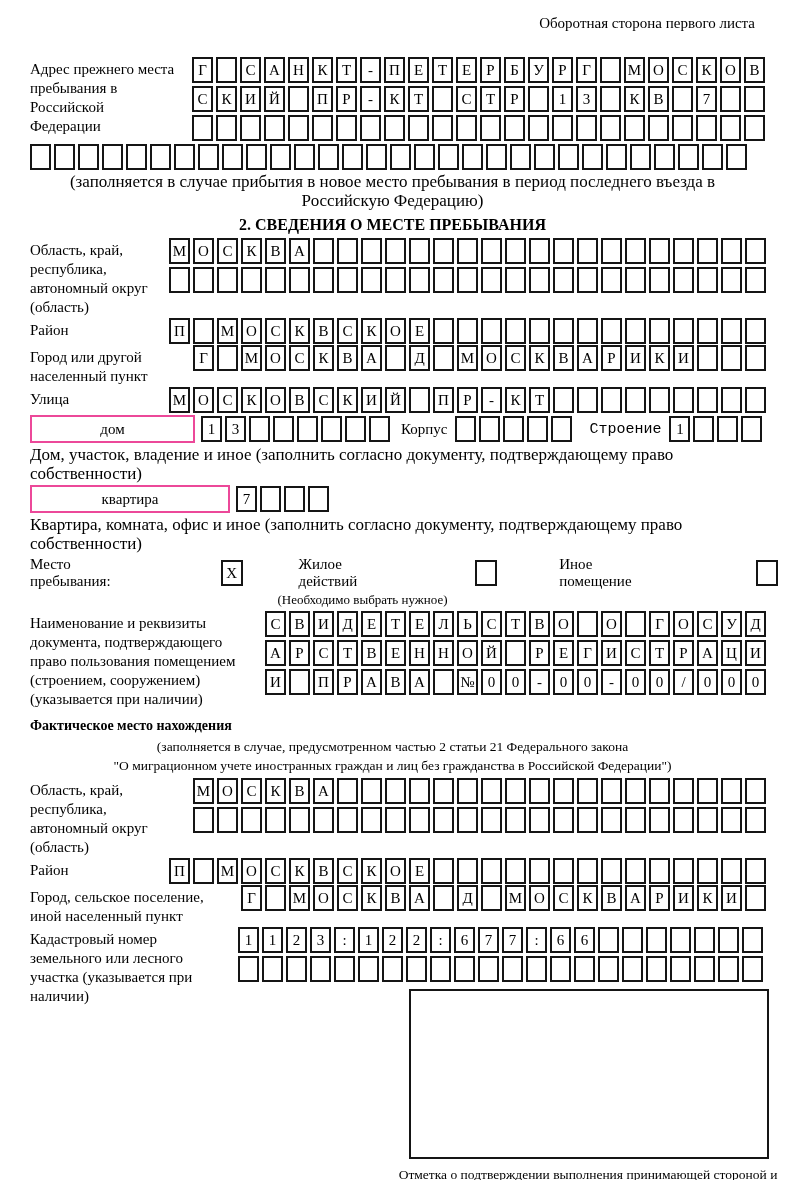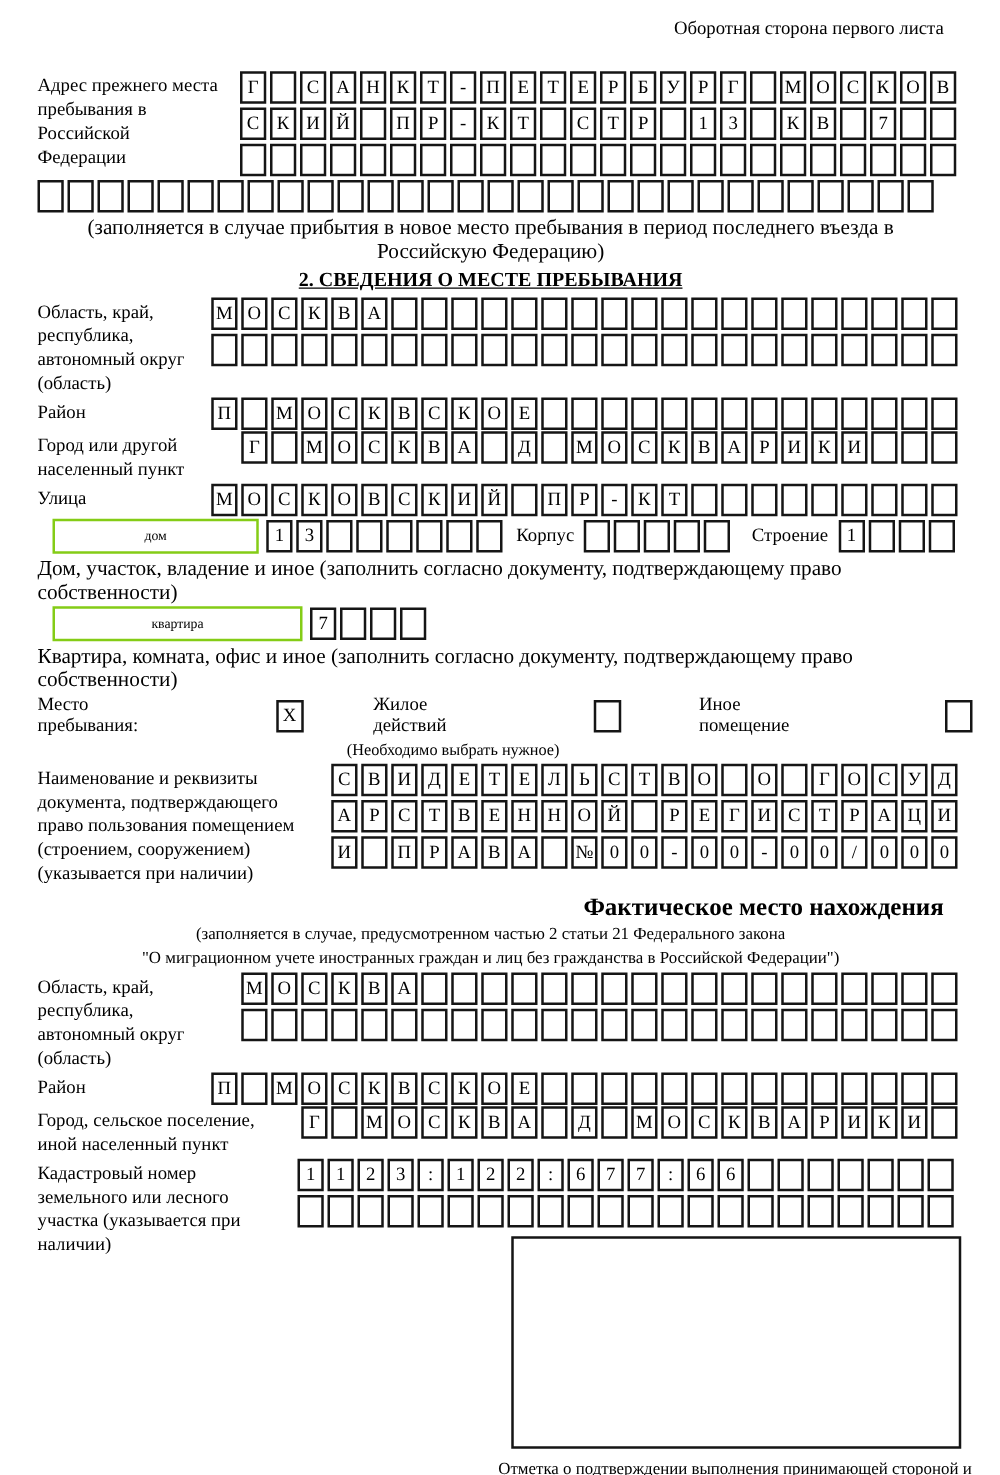--- a/index.html
+++ b/index.html
@@ -9,39 +9,39 @@
   .header-note{text-align:right;font-size:15px;line-height:19px;}
 
   .field{display:flex;align-items:flex-start;margin-bottom:1px;gap:14px;}
   .flabel{font-size:15px;line-height:19px;flex-shrink:0;padding-top:3px;}
   .rows{display:flex;flex-direction:column;gap:3px;}
   .cellrow{display:flex;}
   .cell{width:21px;height:26px;box-sizing:border-box;border:2px solid #151515;
         margin-right:3px;display:flex;align-items:center;justify-content:center;
         font-size:15px;flex-shrink:0;background:#fff;}
   .caption{font-size:17px;line-height:19px;text-align:center;}
-  .sec-title{text-align:center;font-weight:bold;font-size:16px;margin:4px 0 2px 0;line-height:22px;text-decoration:underline;}
+  .sec-title{text-align:center;font-weight:bold;font-size:16px;margin:4px 0 2px 0;line-height:22px;}
 
   .w148{width:148px;} .w125{width:125px;} .w149{width:149px;} .w221{width:221px;}
   .w197{width:197px;} .w194{width:194px;}
 
   .inline-row{display:flex;align-items:center;margin:2px 0;}
-  .wide-box{box-sizing:border-box;border:2px solid #84cc16;height:28px;display:flex;
-            align-items:center;justify-content:center;font-size:11px;flex-shrink:0;margin-left:12px;}
+  .wide-box{box-sizing:border-box;border:2px solid #ec4899;height:28px;display:flex;
+            align-items:center;justify-content:center;font-size:15px;flex-shrink:0;}
   .dom-box{width:165px;margin-right:6px;}
   .kv-box{width:200px;margin-right:6px;}
   .side-label{font-size:15px;padding:0 8px;white-space:nowrap;}
   .chk{width:22px;height:26px;box-sizing:border-box;border:2px solid #151515;
        display:flex;align-items:center;justify-content:center;font-size:15px;flex-shrink:0;}
   .stay-row{display:flex;align-items:center;font-size:15px;margin-top:3px;gap:48px;}
   .stay-row .gap{width:14px;flex-shrink:0;}
   .hint{font-size:13px;text-align:center;line-height:19px;margin-right:60px;}
 
   .fact-cap{font-size:13.5px;line-height:19px;text-align:center;}
-  .bold-center{text-align:right;font-weight:bold;font-size:20px;line-height:22px;margin-top:6px;}
+  .bold-center{text-align:left;font-weight:bold;font-size:14px;line-height:22px;margin-top:6px;}
 
   .mark-box{width:360px;height:170px;box-sizing:border-box;border:2px solid #151515;
             margin-left:171px;margin-top:4px;background:#fff;}
   .mark-caption{width:440px;margin-left:130px;margin-top:4px;font-size:13.5px;
                 line-height:18px;text-align:center;}
   .mt24{margin-top:24px;}
 </style>
 </head>
 <body>
 
@@ -339,21 +339,21 @@
         <div class="cell"></div>
       </div>
     <div class="side-label">Корпус</div>
     <div class="cellrow">
         <div class="cell"></div>
         <div class="cell"></div>
         <div class="cell"></div>
         <div class="cell"></div>
         <div class="cell"></div>
       </div>
-    <div class="side-label" style="padding-left:14px;">Строение</div>
+    <div class="side-label" style="padding-left:14px;font-family:Liberation Mono, monospace;">Строение</div>
     <div class="cellrow">
         <div class="cell">1</div>
         <div class="cell"></div>
         <div class="cell"></div>
         <div class="cell"></div>
       </div>
   </div>
   <div class="caption" style="text-align:left;">Дом, участок, владение и иное (заполнить согласно документу, подтверждающему право собственности)</div>
 
   <div class="inline-row">

